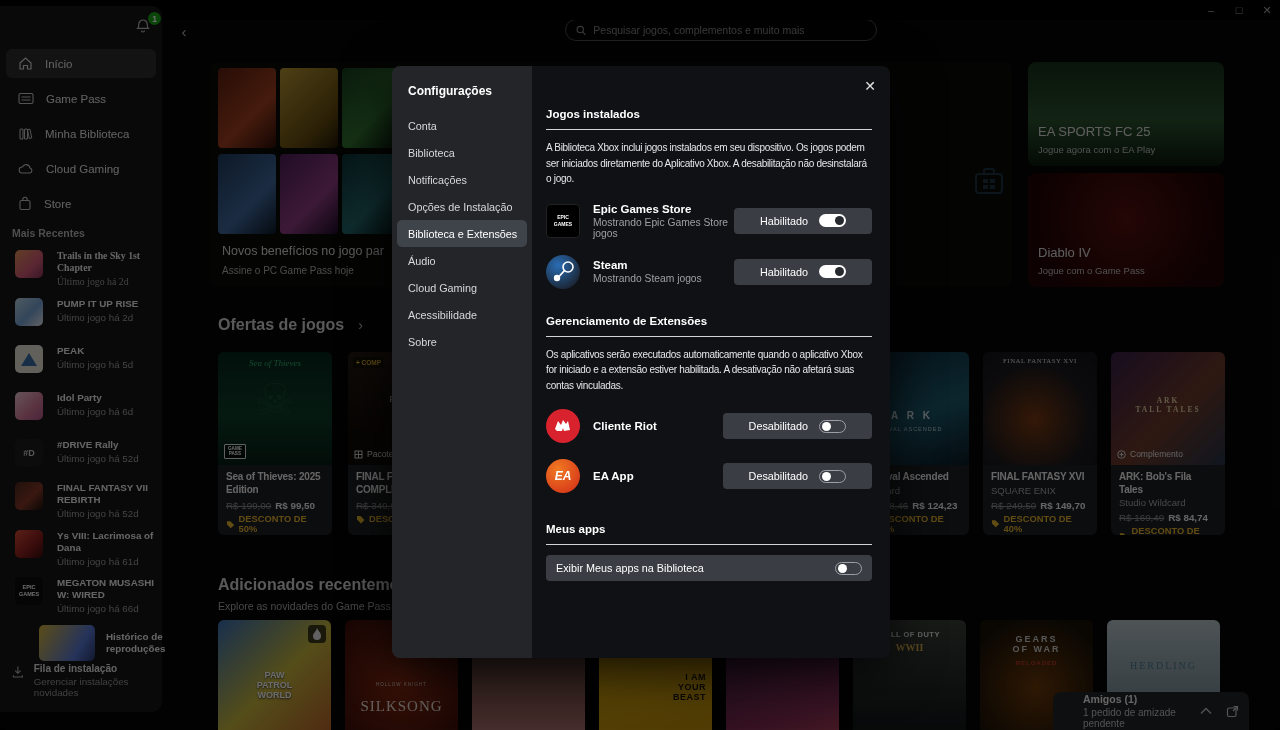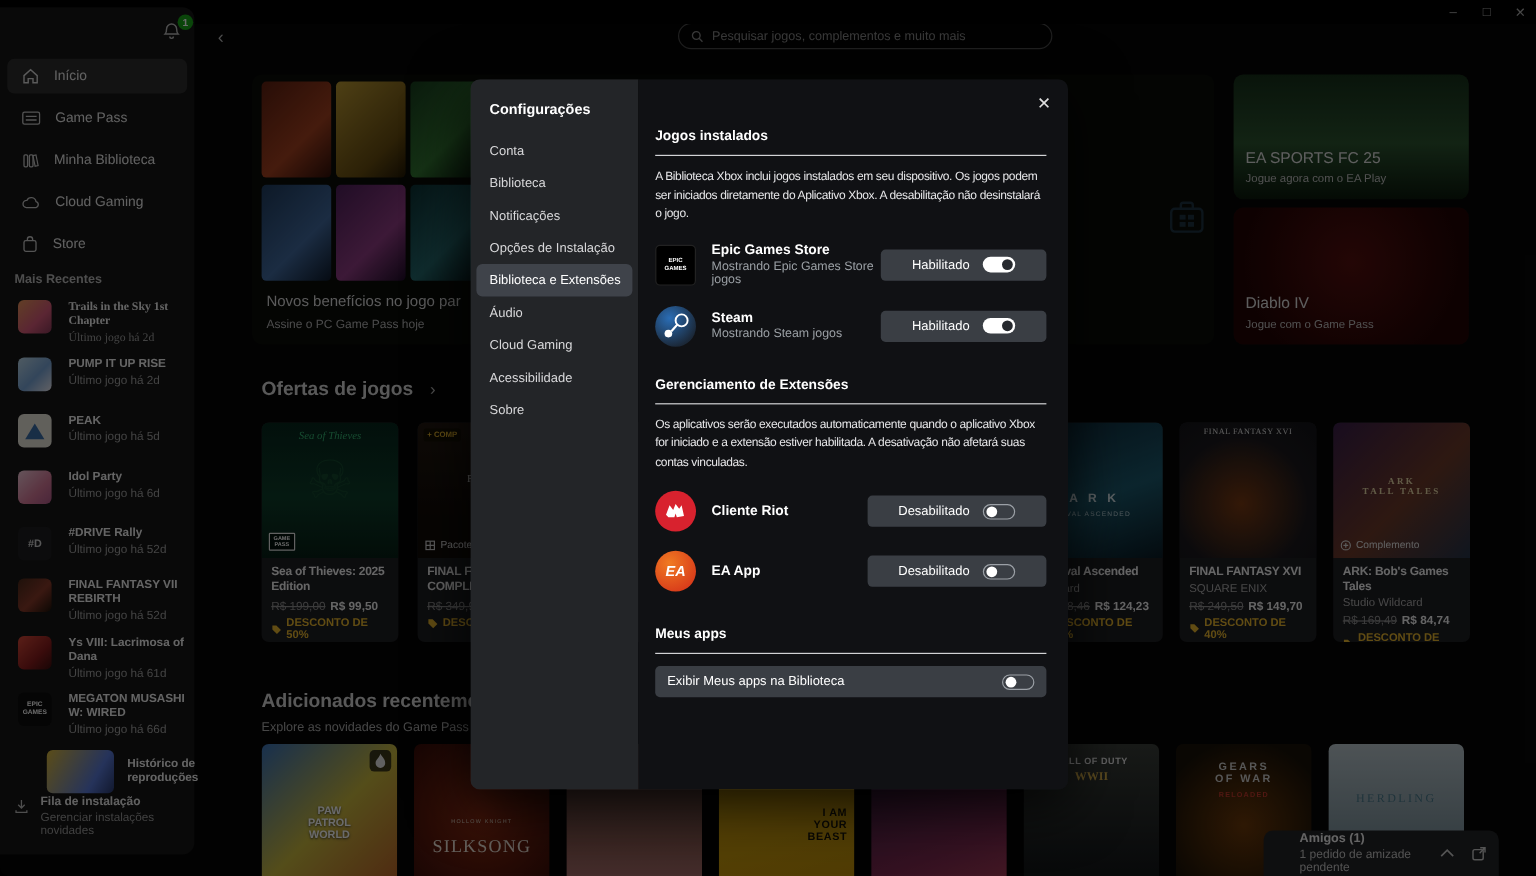--- a/index.html
+++ b/index.html
@@ -266,21 +266,21 @@
         <div class="art-label">
             <svg width="9" height="9" viewBox="0 0 9 9">
               <circle cx="4.5" cy="4.5" r="3.8" fill="none" stroke="#d8d8d8"></circle>
               <line x1="4.5" y1="2.5" x2="4.5" y2="6.5" stroke="#d8d8d8"></line>
               <line x1="2.5" y1="4.5" x2="6.5" y2="4.5" stroke="#d8d8d8"></line>
             </svg>
             <span>Complemento</span>
           </div>
       </div>
       <div class="info">
-        <div class="ot">ARK: Bob's Games Tales</div>
+        <div class="ot">ARK: Bob's Fila Tales</div>
         <div class="os">Studio Wildcard</div>
         <div class="price"><span class="old">R$ 169,49</span><span>R$ 84,74</span></div>
         <div class="disc">
             <svg width="9" height="9" viewBox="0 0 9 9">
               <path d="M1 1 h3.5 L8.5 5 L5 8.5 L1 4.5 Z" fill="#e8b62e"></path>
             </svg>
             <span>DESCONTO DE 50%</span>
           </div>
       </div>
     </div>

